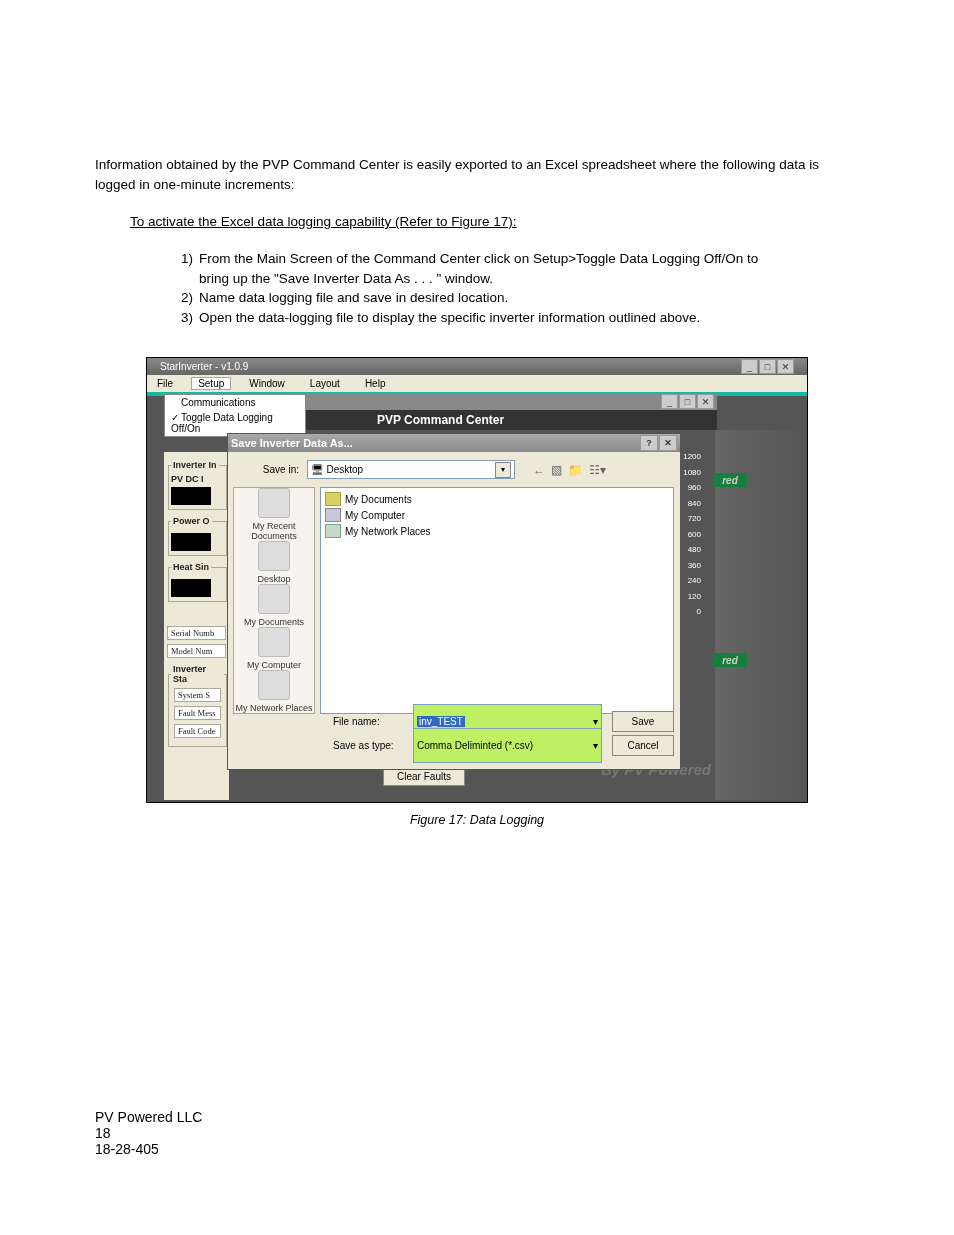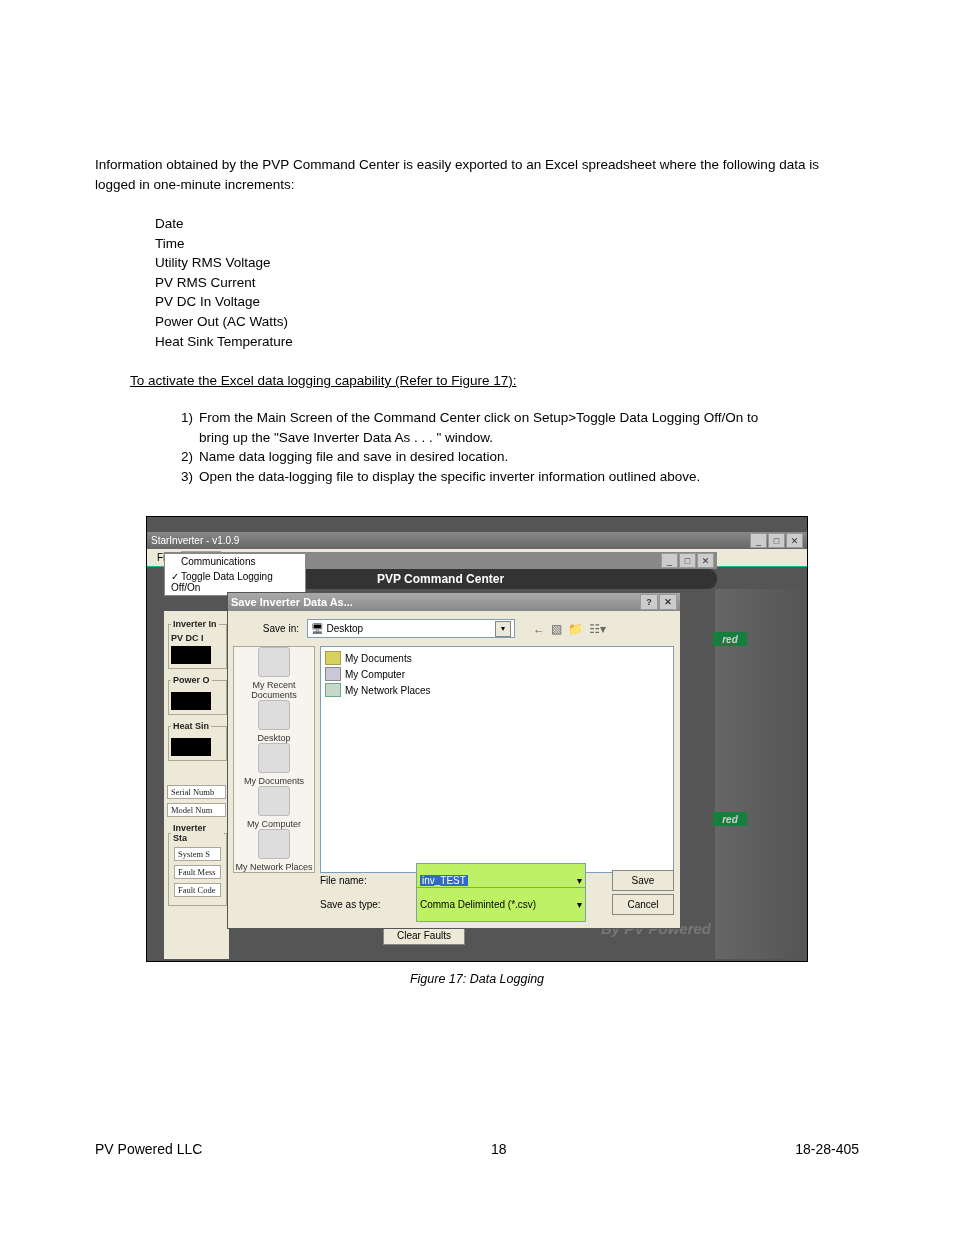--- a/index.html
+++ b/index.html
@@ -6,33 +6,33 @@
   .page{width:954px;height:1235px;margin:0 auto;position:relative;box-sizing:border-box;padding:155px 95px 0 95px;}
   .intro{line-height:1.45;margin-bottom:20px;}
   .spec-list{margin:0 0 22px 60px;line-height:1.45;}
   .underline{text-decoration:underline;margin:0 0 20px 35px;}
   .steps{margin:0 95px 30px 68px;}
   .step{display:flex;line-height:1.45;}
   .step-num{width:30px;text-align:right;padding-right:6px;flex-shrink:0;}
   .step-txt{flex:1;}
   
   .shot{position:relative;width:660px;height:444px;margin:0 auto 10px auto;background:#555;border:1px solid #000;font-family:Tahoma,Arial,sans-serif;font-size:10px;overflow:hidden;}
-  .titlebar{height:17px;background:linear-gradient(#888,#666);color:#fff;display:flex;align-items:center;padding:0 4px;justify-content:space-between;margin-top:15px;}
+  .titlebar{height:17px;background:linear-gradient(#888,#666);color:#fff;display:flex;align-items:center;padding:0 13px;justify-content:space-between;}
   .winbtns{display:flex;gap:1px;}
   .winbtns span{width:15px;height:13px;border:1px solid #999;background:#ccc;font-size:9px;display:flex;align-items:center;justify-content:center;color:#333;}
-  .menu{height:17px;background:#ece9d8;border-bottom:1px solid #14b8a6;display:flex;align-items:center;padding-left:3px;gap:1px;}
+  .menu{height:17px;background:#ece9d8;border-bottom:4px solid #14b8a6;display:flex;align-items:center;padding-left:3px;gap:11px;}
   .menu span{padding:0 6px;border:1px solid transparent;}
   .menu span.sel{border:1px solid #aca899;background:#fff;}
   .dropdown{position:absolute;left:17px;top:36px;width:140px;background:#fff;border:1px solid #888;z-index:5;font-size:10px;}
   .dropdown div{padding:2px 6px;}
   .check{display:inline-block;width:10px;}
   .subtitle{position:absolute;left:17px;top:35px;right:90px;height:17px;background:#888;display:flex;align-items:center;justify-content:flex-end;}
   .sub-winbtns{display:flex;gap:1px;margin-right:3px;}
   .sub-winbtns span{width:15px;height:13px;border:1px solid #999;background:#ccc;font-size:9px;display:flex;align-items:center;justify-content:center;color:#333;}
-  .pvptitle{position:absolute;left:17px;top:52px;right:90px;height:20px;background:#333;color:#fff;font-weight:bold;font-size:12px;display:flex;align-items:center;justify-content:center;border-radius:9px;}
+  .pvptitle{position:absolute;left:17px;top:52px;right:90px;height:20px;background:#333;color:#fff;font-weight:bold;font-size:12px;display:flex;align-items:center;justify-content:center;}
   .leftpanel{position:absolute;left:17px;top:72px;width:65px;bottom:2px;background:#ece9d8;padding-top:8px;font-size:9px;color:#222;margin-top:22px;}
   .groupbox{margin:0 2px 6px 4px;border:1px solid #aca899;padding:4px 2px;}
   .groupbox legend{font-weight:bold;padding:0 2px;font-size:9px;}
   .blackbox{width:40px;height:18px;background:#000;margin-top:3px;}
   .lbltag{border:1px solid #aca899;background:#fff;padding:1px 3px;margin:0 3px 4px 3px;font-size:8.5px;white-space:nowrap;overflow:hidden;font-family:Liberation Serif, serif;}
   .statusbox{margin:6px 2px 2px 4px;border:1px solid #aca899;padding:4px 2px;}
   .faultbtn{position:absolute;left:236px;bottom:16px;width:80px;height:18px;background:#ece9d8;border:1px solid #888;font-size:10px;display:flex;align-items:center;justify-content:center;}
   
   .dialog{position:absolute;left:80px;top:75px;width:452px;height:335px;background:#ece9d8;border:1px solid #555;z-index:10;}
   .dlg-title{height:18px;background:linear-gradient(#aaa,#888);color:#fff;font-weight:bold;display:flex;align-items:center;justify-content:space-between;padding:0 3px;font-size:11px;}
@@ -44,52 +44,43 @@
   .combo .arrow{width:14px;height:14px;border:1px solid #888;background:#ece9d8;display:flex;align-items:center;justify-content:center;font-size:8px;}
   .navicons{display:flex;align-items:center;gap:6px;margin-left:10px;font-size:12px;color:#666;}
   .places{width:80px;position:absolute;left:5px;top:35px;bottom:55px;border:1px solid #aca899;background:#f6f4ec;display:flex;flex-direction:column;}
   .place{flex:1;display:flex;flex-direction:column;align-items:center;justify-content:center;gap:3px;font-size:9px;text-align:center;color:#333;border-radius:6px;}
   .place .picon{width:30px;height:28px;border:1px solid #bbb;background:#ddd;border-radius:3px;}
   .filelist{position:absolute;left:92px;right:6px;top:35px;bottom:55px;background:#fff;border:1px solid #7f9db9;padding:4px;font-size:10px;}
   .filelist div{display:flex;align-items:center;gap:4px;margin-bottom:2px;}
   .ficon{width:14px;height:12px;background:#d8d060;border:1px solid #a8a040;}
   .ficon.comp{background:#c8c8d8;border-color:#888;}
   .ficon.net{background:#c8d8c8;border-color:#6a8;}
-  .bottom-row{position:absolute;left:92px;right:6px;display:flex;align-items:center;gap:26px;}
+  .bottom-row{position:absolute;left:105px;right:6px;display:flex;align-items:center;gap:10px;}
   .bottom-row label{width:70px;font-size:10px;}
   .txtcombo{flex:1;height:17px;border:1px solid #7f9db9;background:#bef264;display:flex;align-items:center;padding:8px 3px;font-size:10px;justify-content:space-between;}
   .txtcombo .sel{background:#316ac5;color:#fff;padding:0 2px;}
   .dlgbtn{width:60px;height:19px;border:1px solid #888;background:#ece9d8;font-size:10px;display:flex;align-items:center;justify-content:center;}
   .row1{bottom:30px;}
   .row2{bottom:6px;}
   
   .ticks{position:absolute;right:106px;top:95px;width:30px;color:#fff;font-size:8px;text-align:right;line-height:1.0;}
   .ticks div{margin-bottom:7.5px;}
   .redblk{position:absolute;right:60px;width:34px;height:14px;background:#15803d;color:#ccc;font-size:10px;font-style:italic;font-weight:bold;display:flex;align-items:center;justify-content:center;}
   .bypv{position:absolute;right:96px;bottom:24px;font-style:italic;font-weight:bold;color:#777;font-size:15px;}
   .bgshape{position:absolute;right:2px;top:72px;width:90px;bottom:2px;background:linear-gradient(90deg,#666,#555);}
   .caption{text-align:center;font-style:italic;font-size:12.5px;margin-top:8px;}
-  .footer{position:absolute;left:95px;right:95px;bottom:78px;display:flex;justify-content:space-between;font-size:14px;}
+  .footer{position:absolute;left:95px;right:95px;bottom:78px;display:flex;justify-content:flex-start;font-size:14px;flex-direction:column;}
 </style>
 </head>
 <body>
 
 <div class="page">
 
   <div class="intro">Information obtained by the PVP Command Center is easily exported to an Excel spreadsheet where the following data is logged in one-minute increments:</div>
 
-  <div class="spec-list" id="spec-list">
-      <div>Date</div>
-      <div>Time</div>
-      <div>Utility RMS Voltage</div>
-      <div>PV RMS Current</div>
-      <div>PV DC In Voltage</div>
-      <div>Power Out (AC Watts)</div>
-      <div>Heat Sink Temperature</div>
-    </div>
 
   <div class="underline">To activate the Excel data logging capability (Refer to Figure 17):</div>
 
   <div class="steps" id="steps">
       <div class="step">
         <div class="step-num">1)</div>
         <div class="step-txt">From the Main Screen of the Command Center click on Setup&gt;Toggle Data Logging Off/On to bring up the "Save Inverter Data As . . . " window.</div>
       </div>
       <div class="step">
         <div class="step-num">2)</div>
@@ -152,20 +143,33 @@
       <div class="lbltag">Model Num</div>
       <fieldset class="statusbox">
           <legend style="font-weight:bold">Inverter Sta</legend>
         <div class="lbltag">System S</div>
         <div class="lbltag">Fault Mess</div>
         <div class="lbltag">Fault Code</div>
       </fieldset>
     </div>
 
     <div class="bgshape"></div>
+    <div class="ticks" id="ticks">
+        <div>1200</div>
+        <div>1080</div>
+        <div>960</div>
+        <div>840</div>
+        <div>720</div>
+        <div>600</div>
+        <div>480</div>
+        <div>360</div>
+        <div>240</div>
+        <div>120</div>
+        <div>0</div>
+      </div>
     <div class="redblk" style="top:115px">red</div>
     <div class="redblk" style="top:295px">red</div>
     <div class="bypv">By PV Powered</div>
     <div class="faultbtn">Clear Faults</div>
 
     <div class="dialog">
       <div class="dlg-title">
         <span>Save Inverter Data As...</span>
         <div class="winbtns">
           <span>?</span>

